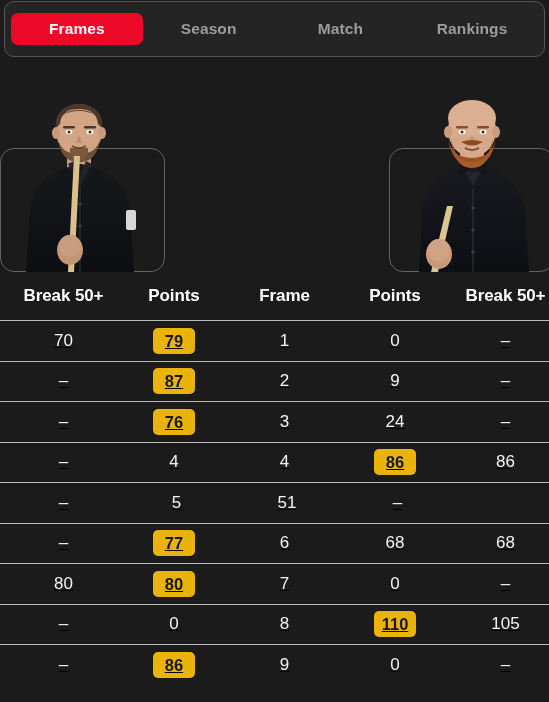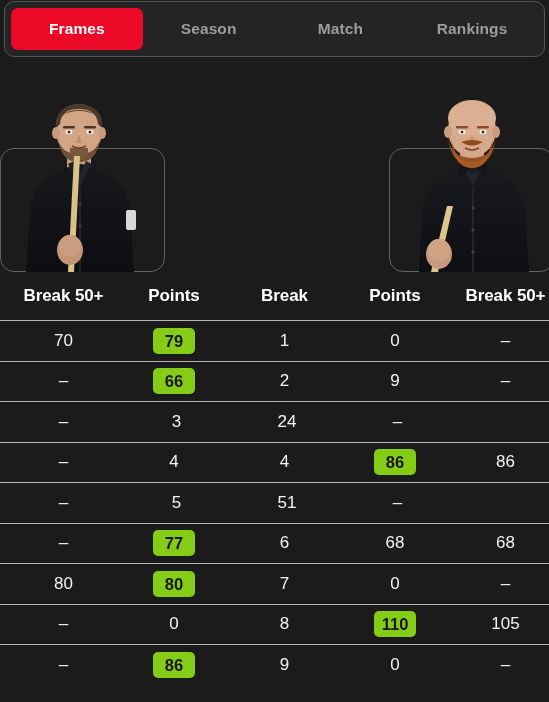--- a/index.html
+++ b/index.html
@@ -28,21 +28,21 @@
     height: 56px;
     background: #242424;
     border: 1px solid #555;
     border-radius: 10px;
     display: flex;
     align-items: center;
     padding: 5px 6px;
   }
   .tab {
     flex: 1 1 0;
-    height: 42px;
+    height: 32px;
     display: flex;
     align-items: center;
     justify-content: center;
     font-size: 15.5px;
     font-weight: bold;
     color: #9c9c9c;
     border-radius: 7px;
     letter-spacing: .1px;
     cursor: pointer;
     user-select: none;
@@ -114,41 +114,42 @@
   .col-b  { flex: 0 0 113px; }
   .col-p  { flex: 0 0 108px; }
   .col-f  { flex: 0 0 113px; }
 
   .trow {
     display: flex;
     align-items: center;
     height: 40.5px;
     padding: 0 7px;
     border-top: 1px solid #b9b9b9;
+    text-decoration: underline;
   }
   .trow:last-child { border-bottom: none; }
 
   .cell {
     text-align: center;
     font-size: 17px;
     color: #f2f2f2;
     display: flex;
     align-items: center;
     justify-content: center;
     height: 100%;
   }
 
   .badge {
     display: inline-flex;
     align-items: center;
     justify-content: center;
     min-width: 42px;
     height: 26px;
     padding: 0 7px;
-    background: #84cc16;
+    background: #eab308;
     color: #171717;
     font-size: 16.5px;
     font-weight: bold;
     border-radius: 5px;
     line-height: 1;
   }
   .plain {
     font-size: 17px;
     color: #f2f2f2;
   }
@@ -297,21 +298,21 @@
       </div>
     </div>
 
   </div>
 
   <div class="table">
 
     <div class="thead">
       <div class="th col-b">Break 50+</div>
       <div class="th col-p">Points</div>
-      <div class="th col-f">Break</div>
+      <div class="th col-f">Frame</div>
       <div class="th col-p">Points</div>
       <div class="th col-b">Break 50+</div>
     </div>
 
     <div id="tbody">
         <div class="trow">
           <div class="cell col-b">
             <span class="plain">70</span>
           </div>
           <div class="cell col-p">
@@ -325,36 +326,39 @@
           </div>
           <div class="cell col-b">
             <span class="plain">–</span>
           </div>
         </div>
         <div class="trow">
           <div class="cell col-b">
             <span class="plain">–</span>
           </div>
           <div class="cell col-p">
-            <span class="badge">66</span>
+            <span class="badge">87</span>
           </div>
           <div class="cell col-f">
             <span class="plain">2</span>
           </div>
           <div class="cell col-p">
             <span class="plain">9</span>
           </div>
           <div class="cell col-b">
             <span class="plain">–</span>
           </div>
         </div>
         <div class="trow">
           <div class="cell col-b">
             <span class="plain">–</span>
           </div>
+          <div class="cell col-p">
+            <span class="badge">76</span>
+          </div>
           <div class="cell col-f">
             <span class="plain">3</span>
           </div>
           <div class="cell col-p">
             <span class="plain">24</span>
           </div>
           <div class="cell col-b">
             <span class="plain">–</span>
           </div>
         </div>

